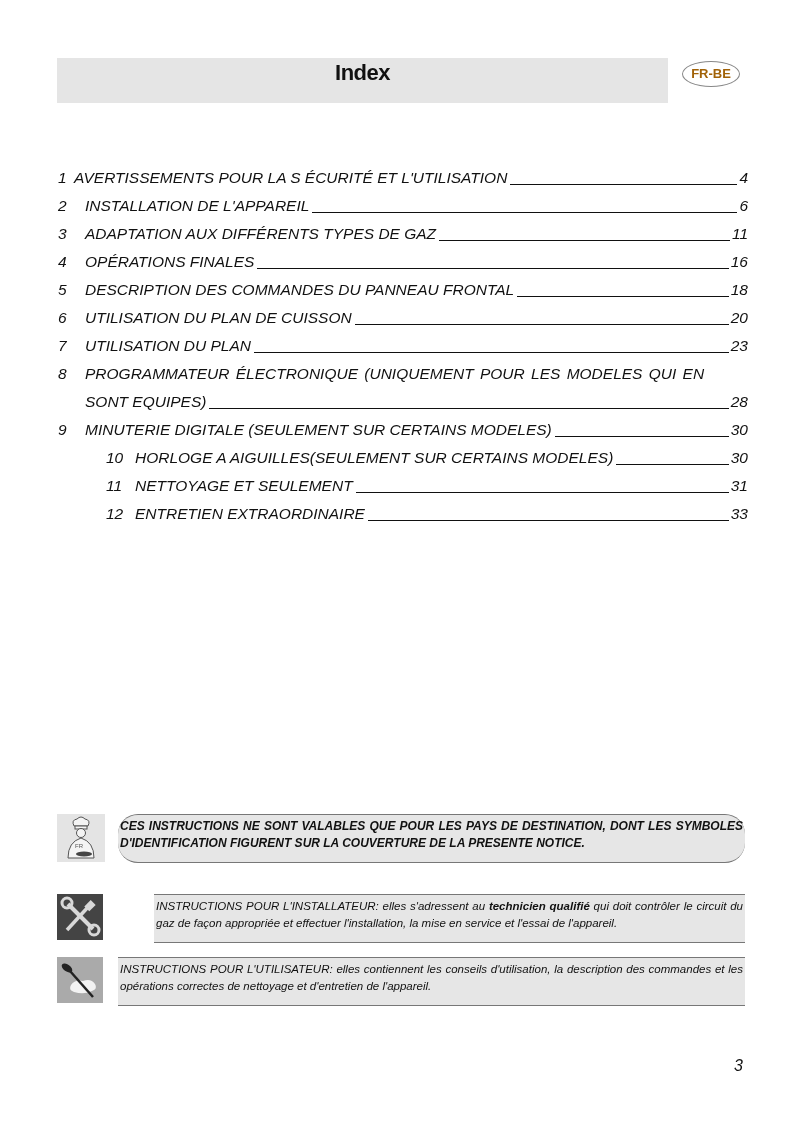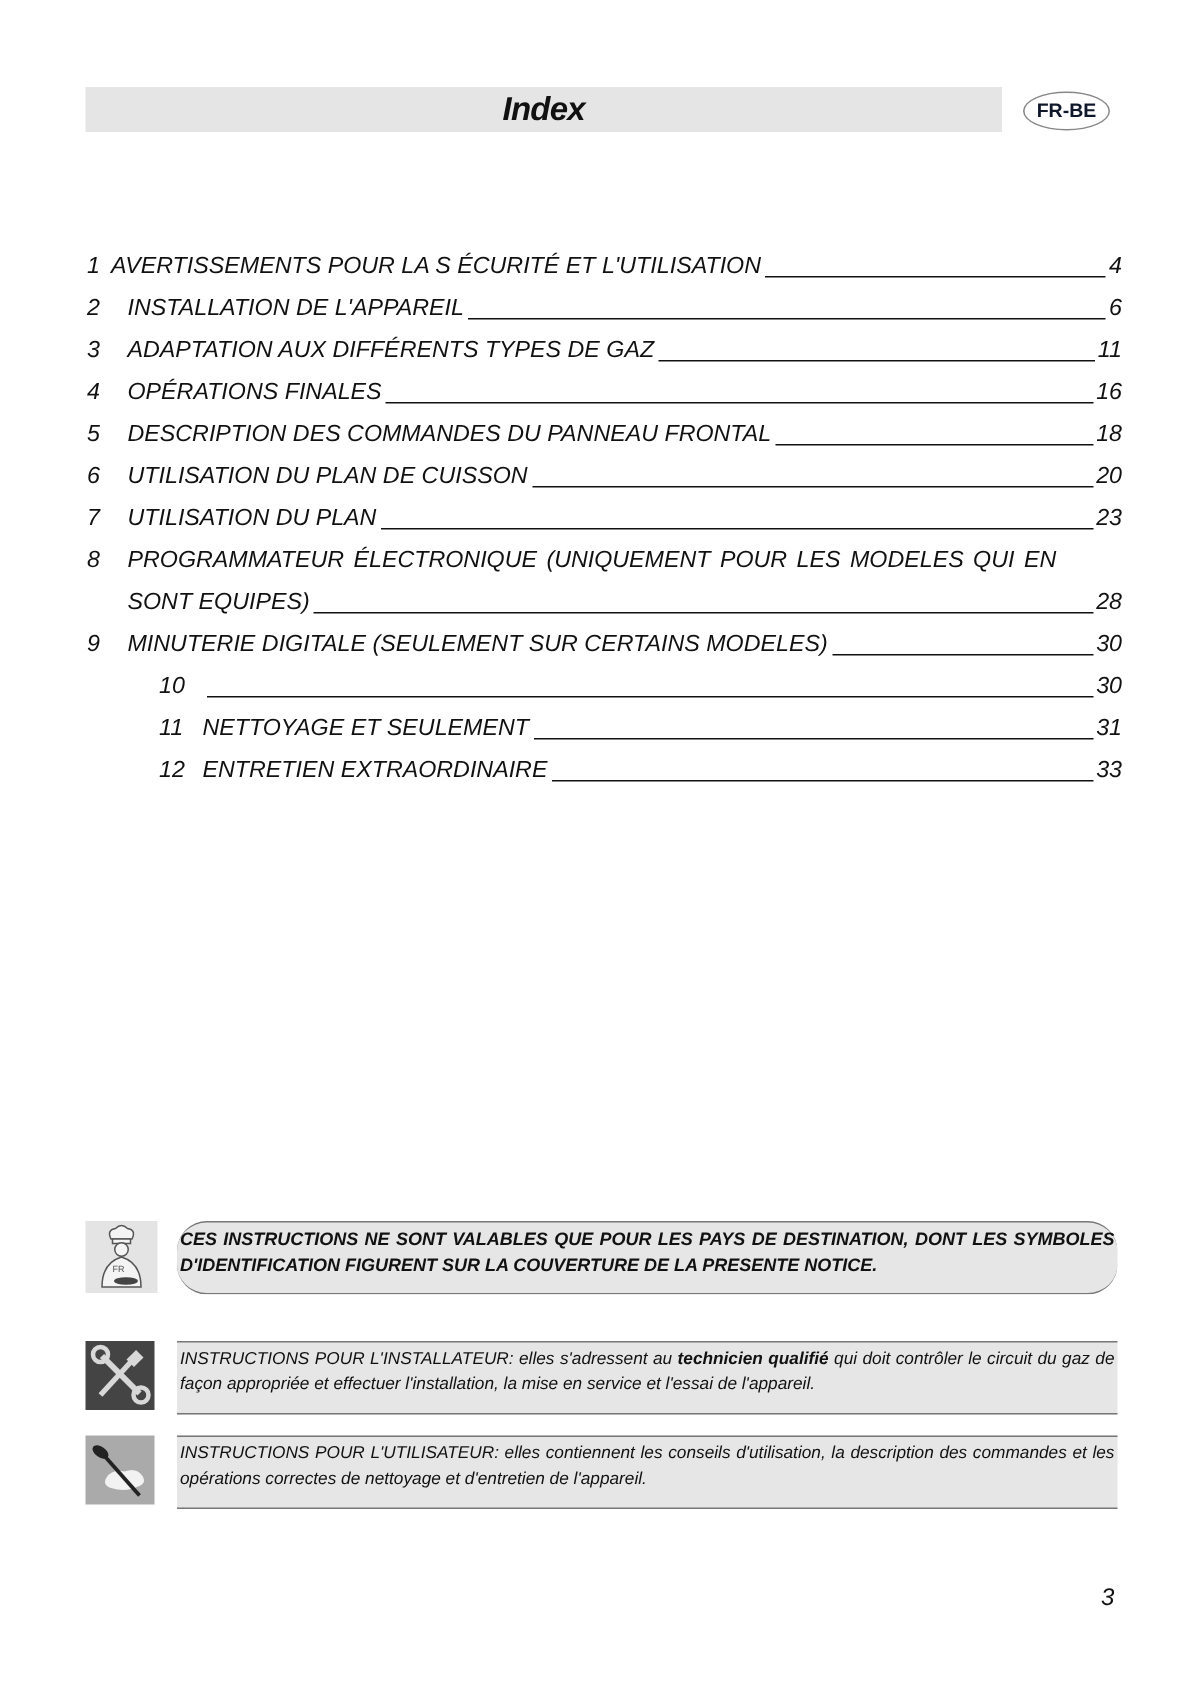--- a/index.html
+++ b/index.html
@@ -1,19 +1,19 @@
 <!DOCTYPE html>
 <html><head>
   <meta charset="utf-8">
   <style>
     html, body { margin: 0; padding: 0; background: #ffffff; }
     body { width: 802px; height: 1134px; position: relative; font-family: "Liberation Sans", sans-serif; color: #111; overflow: hidden; }
-    .header-bar { position: absolute; left: 57px; top: 58px; width: 611px; height: 30px; background: #e5e5e5; font-style: italic; }
+    .header-bar { position: absolute; left: 57px; top: 58px; width: 611px; height: 45px; background: #e5e5e5; }
     .header-title { position: absolute; left: 0; right: 0; top: 0; text-align: center; font-size: 22px; font-weight: bold; line-height: 29px; letter-spacing: -0.5px; font-family: "Liberation Sans", sans-serif; }
-    .lang-badge { position: absolute; left: 682px; top: 61px; width: 56px; height: 24px; border: 1.5px solid #888; border-radius: 50%; text-align: center; line-height: 24px; font-size: 13px; font-weight: bold; color: #0f172a; }
+    .lang-badge { position: absolute; left: 682px; top: 61px; width: 56px; height: 24px; border: 1.5px solid #888; border-radius: 50%; text-align: center; line-height: 24px; font-size: 13px; font-weight: bold; color: #a16207; }
     .toc { position: absolute; left: 58px; top: 160px; width: 690px; }
     .toc-row { position: relative; height: 28px; display: flex; align-items: flex-end; font-style: italic; font-size: 15.5px; line-height: 20px; }
     .toc-num { display: inline-block; width: 27px; flex: 0 0 auto; }
     .toc-num.wide { width: 29px; margin-left: 48px; }
     .toc-num.tight { width: 16px; }
     .toc-title { white-space: nowrap; flex: 0 0 auto; margin-top: 30px; }
     .toc-leader { flex: 1 1 auto; border-bottom: 1.3px solid #111; margin: 0 2px 3px 3px; height: 1px; }
     .toc-page { flex: 0 0 auto; text-align: right; }
     .toc-cont { padding-left: 27px; }
     .note { position: absolute; left: 57px; width: 688px; }
@@ -83,20 +83,21 @@
     <span class="toc-page">28</span>
   </div>
   <div class="toc-row">
     <span class="toc-num">9</span>
     <span class="toc-title">MINUTERIE DIGITALE (SEULEMENT SUR CERTAINS MODELES)</span>
     <span class="toc-leader"></span>
     <span class="toc-page">30</span>
   </div>
   <div class="toc-row">
     <span class="toc-num wide">10</span>
+    <span class="toc-title">HORLOGE A AIGUILLES(SEULEMENT SUR CERTAINS MODELES)</span>
     <span class="toc-leader"></span>
     <span class="toc-page">30</span>
   </div>
   <div class="toc-row">
     <span class="toc-num wide">11</span>
     <span class="toc-title">NETTOYAGE ET SEULEMENT</span>
     <span class="toc-leader"></span>
     <span class="toc-page">31</span>
   </div>
   <div class="toc-row">
@@ -124,21 +125,21 @@
 <div class="note" style="top:894px; height:48px;">
   <div class="note-icon" style="background:#444; width:46px; height:46px;">
     <svg width="46" height="46" viewBox="0 0 46 46">
       <line x1="10" y1="36" x2="32" y2="12" stroke="#d8d8d8" stroke-width="3.5"></line>
       <rect x="30" y="7" width="7" height="9" transform="rotate(45 33 11)" fill="#d8d8d8"></rect>
       <line x1="11" y1="10" x2="36" y2="35" stroke="#d8d8d8" stroke-width="4"></line>
       <circle cx="10" cy="9" r="5" fill="none" stroke="#d8d8d8" stroke-width="3"></circle>
       <circle cx="37" cy="36" r="5" fill="none" stroke="#d8d8d8" stroke-width="3"></circle>
     </svg>
   </div>
-  <div class="note-box" style="height:44px;"><span>INSTRUCTIONS POUR L'INSTALLATEUR: elles s'adressent au </span><b>technicien qualifié</b><span> qui doit contrôler le circuit du gaz de façon appropriée et effectuer l'installation, la mise en service et l'essai de l'appareil.</span></div>
+  <div class="note-box" style="height:44px;margin-left:36px;"><span>INSTRUCTIONS POUR L'INSTALLATEUR: elles s'adressent au </span><b>technicien qualifié</b><span> qui doit contrôler le circuit du gaz de façon appropriée et effectuer l'installation, la mise en service et l'essai de l'appareil.</span></div>
 </div>
 
 <div class="note" style="top:957px; height:60px;">
   <div class="note-icon" style="background:#aaa; width:46px; height:46px;">
     <svg width="46" height="46" viewBox="0 0 46 46">
       <path d="M14 28 q4 -6 12 -4 q8 -3 12 3 q3 5 -3 7 q-8 4 -18 1 q-6 -2 -3 -7 z" fill="#f2f2f2"></path>
       <ellipse cx="10" cy="11" rx="6" ry="3.5" transform="rotate(35 10 11)" fill="#222"></ellipse>
       <line x1="13" y1="14" x2="36" y2="40" stroke="#222" stroke-width="2.5"></line>
     </svg>
   </div>

